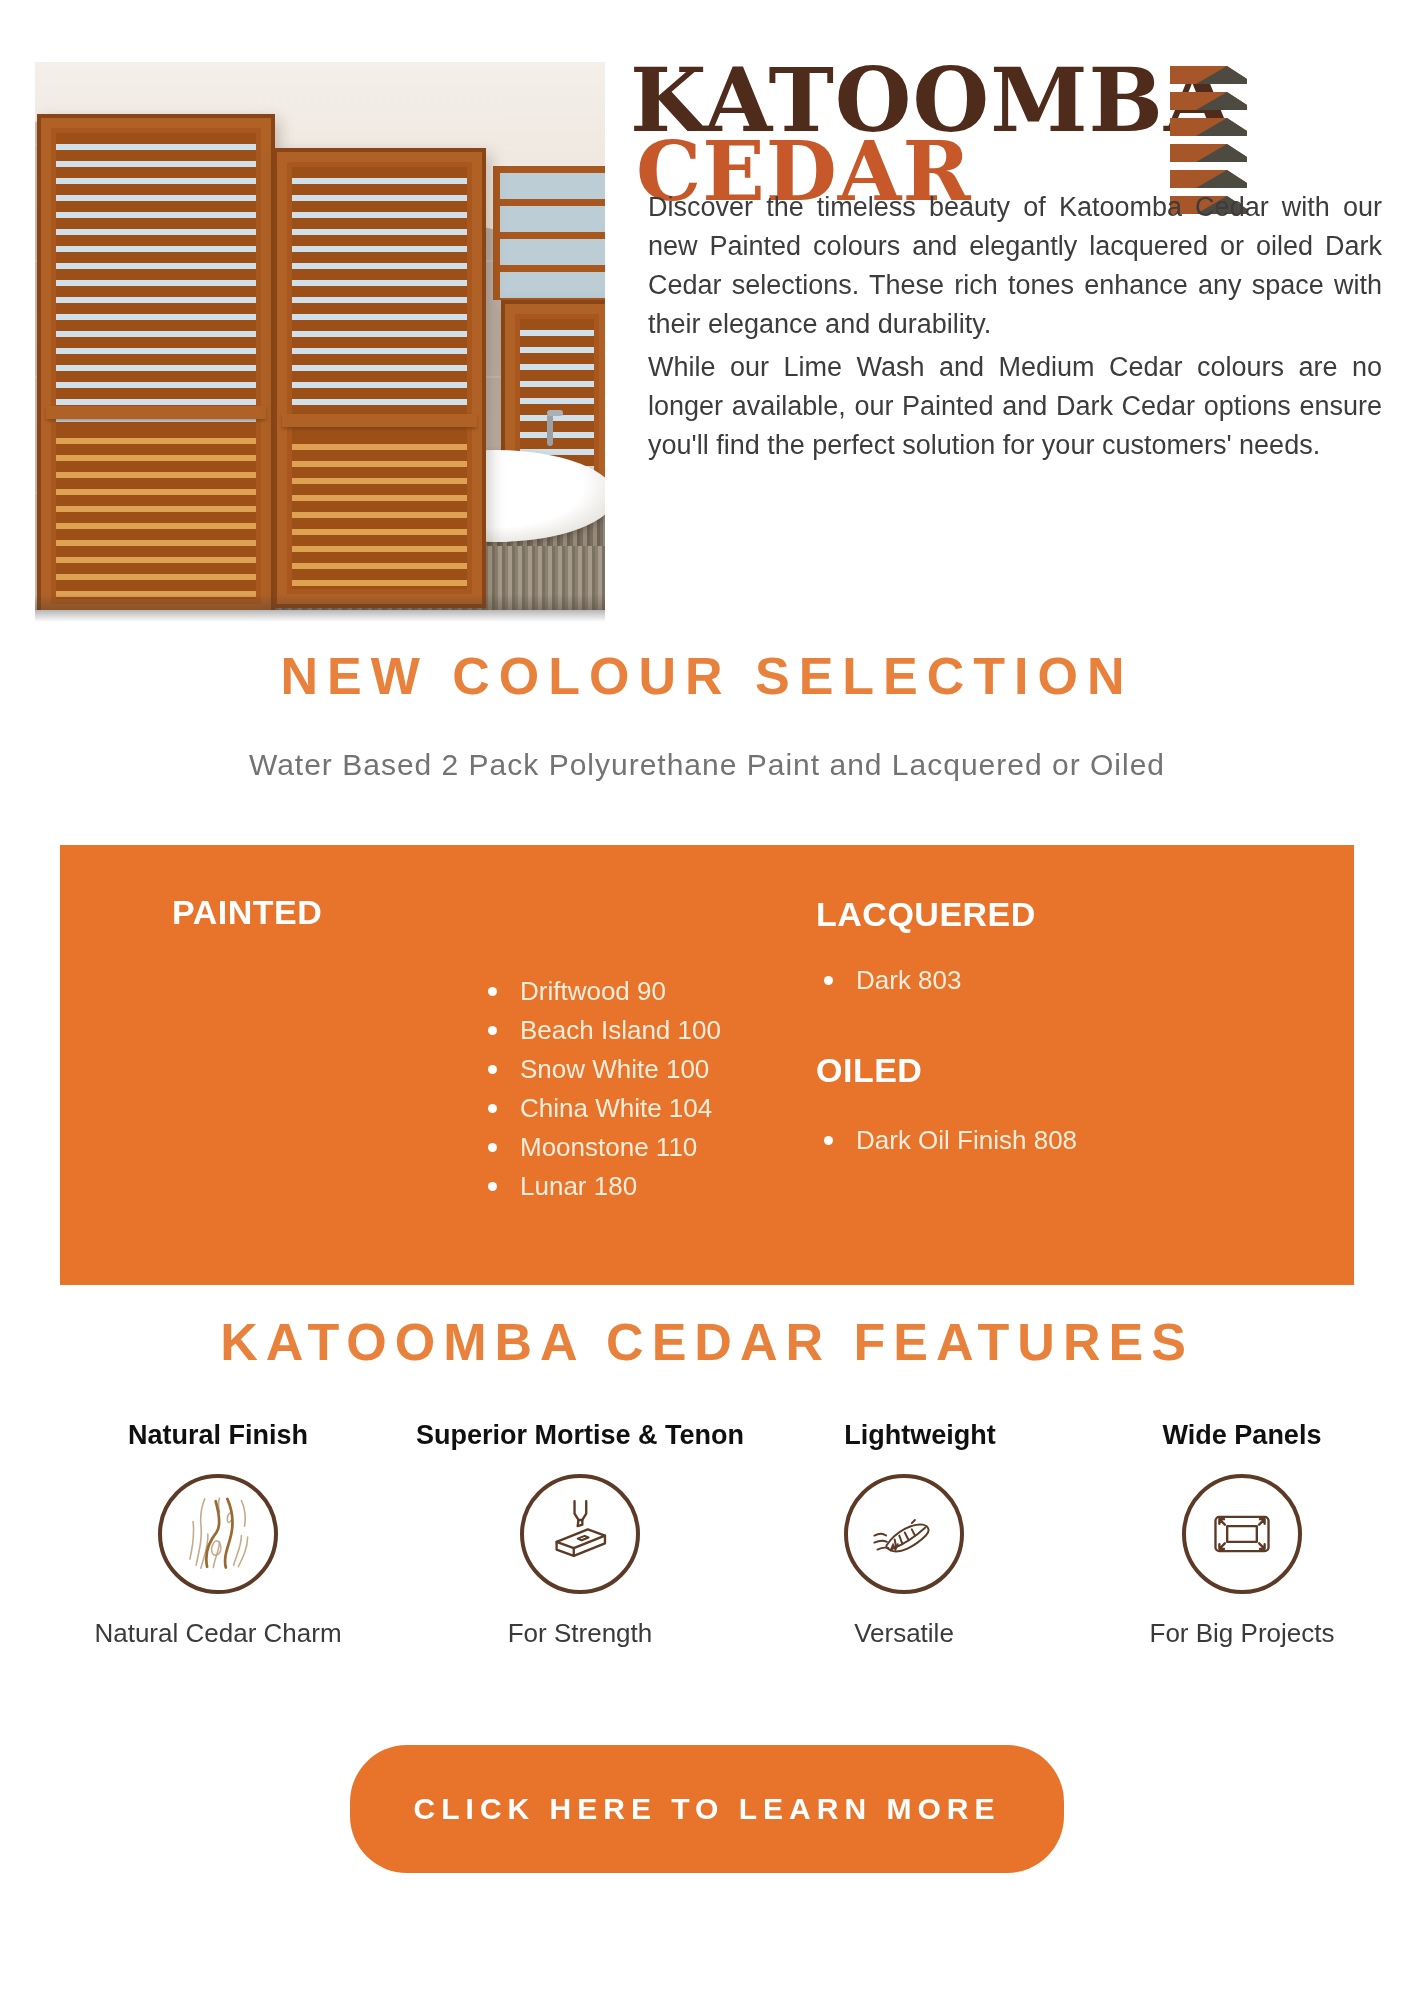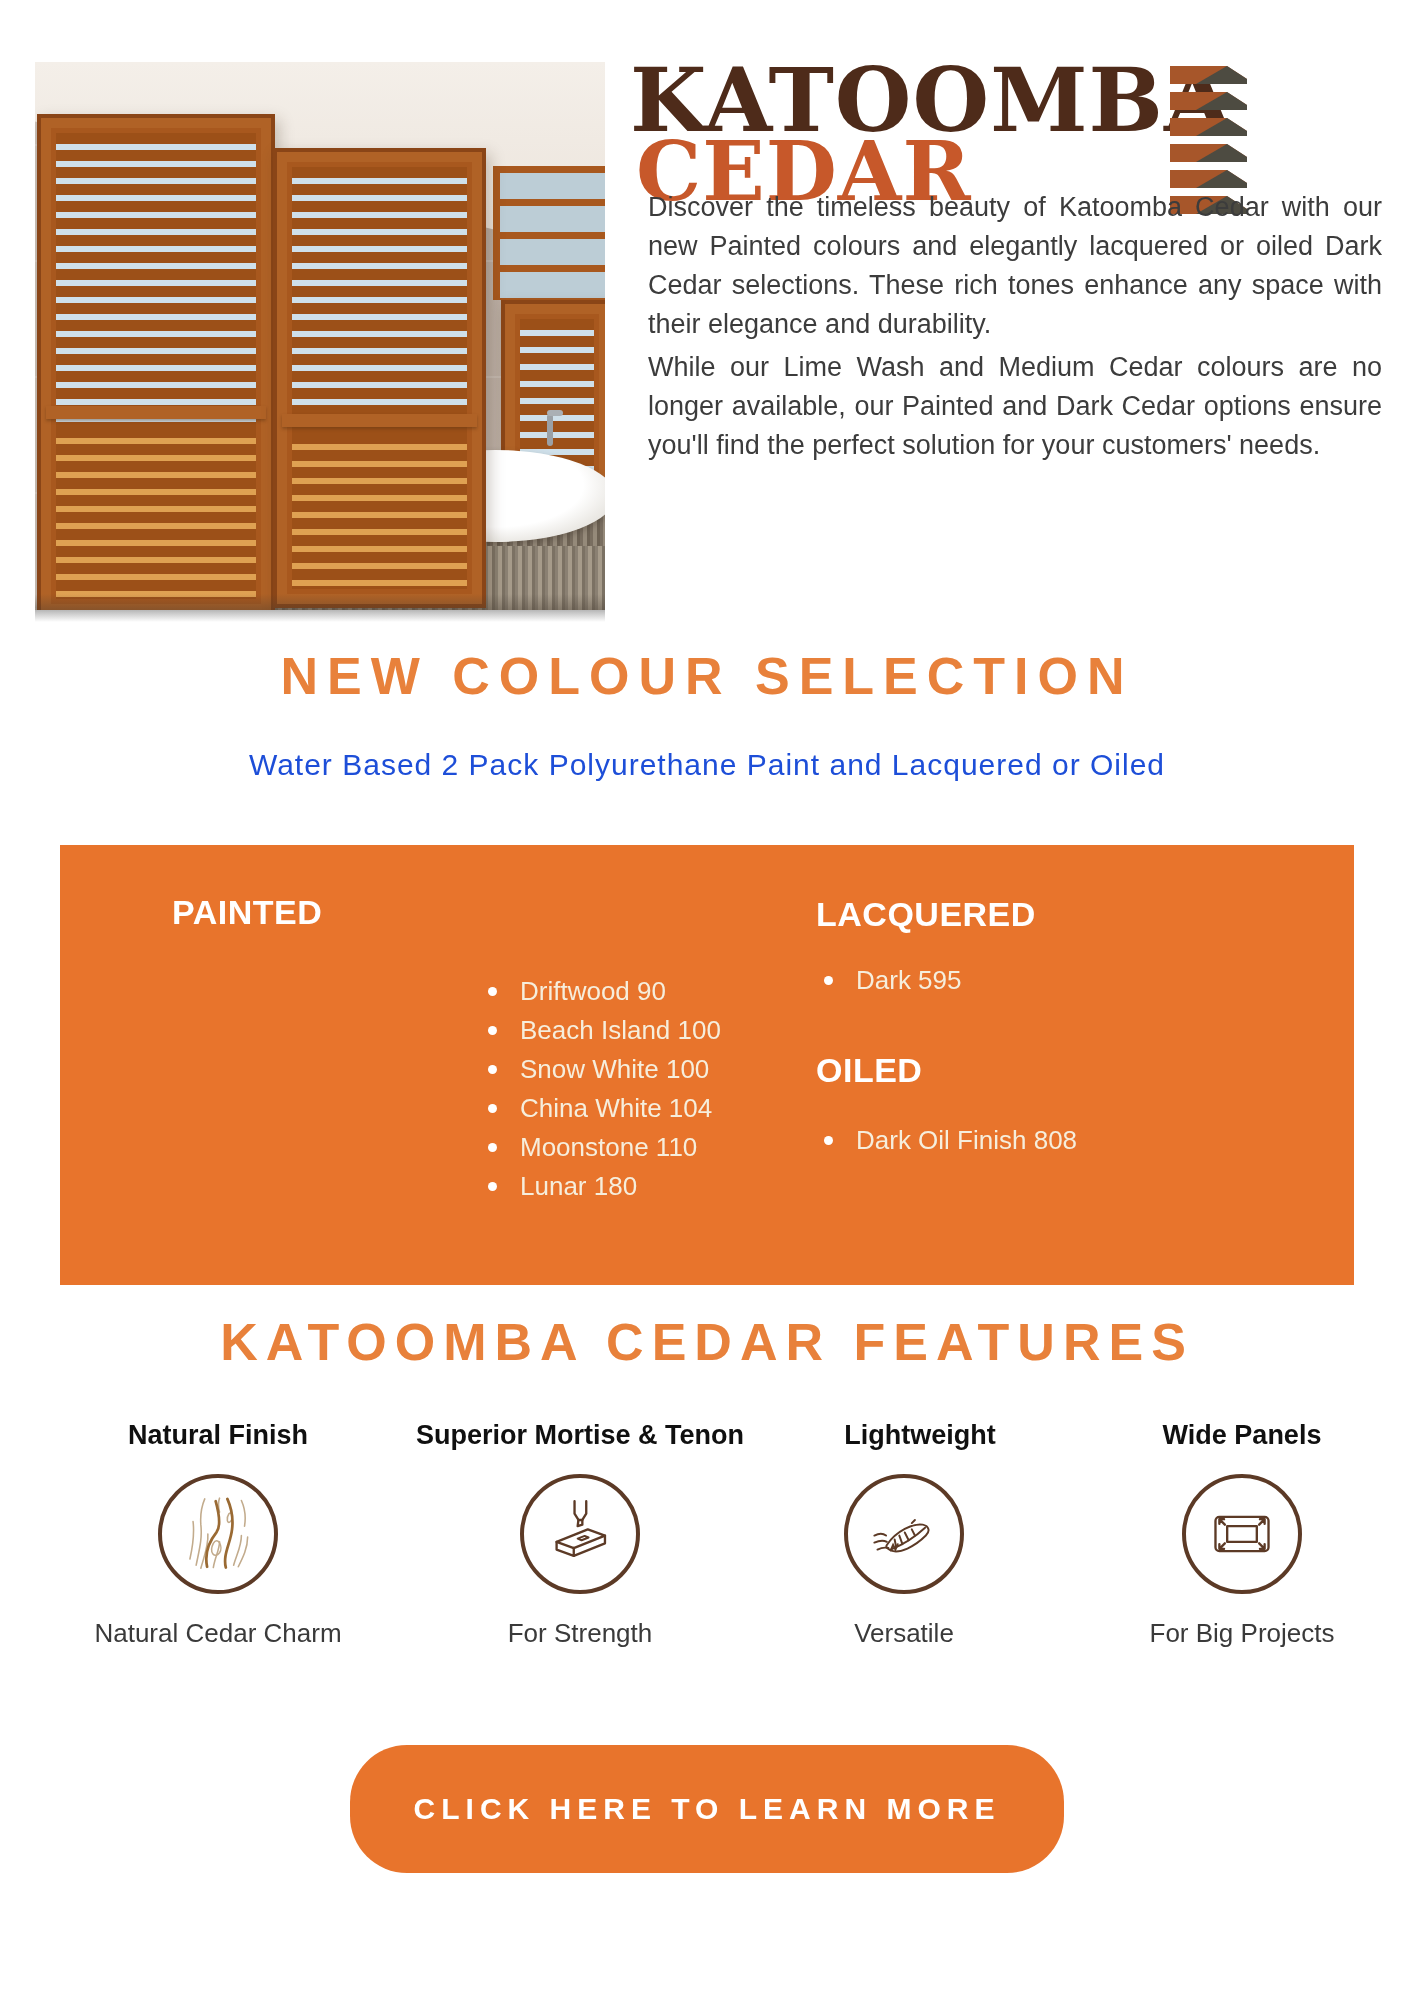--- a/index.html
+++ b/index.html
@@ -63,21 +63,21 @@
   .para{left:648px;width:734px;font-size:27px;line-height:39px;color:#3c3c3c;
     text-align:justify;}
   .para1{top:188px;} .para2{top:348px;}
 
   
   .big-heading{left:0;width:1414px;text-align:center;font-weight:700;color:#E8813B;
     font-size:52px;letter-spacing:9px;}
   .heading-colour{top:646px;}
   .heading-features{top:1312px;letter-spacing:8px;}
   .subheading{left:0;width:1414px;top:748px;text-align:center;font-size:30px;
-    letter-spacing:1px;color:#1d4ed8;}
+    letter-spacing:1px;color:#737373;}
 
   
   .colour-box{left:60px;top:845px;width:1294px;height:440px;background:#E8742C;}
   .cb-title{position:absolute;font-size:34px;font-weight:700;color:#ffffff;letter-spacing:.5px;}
   .painted-title{left:112px;top:48px;}
   .lacquered-title{left:756px;top:50px;}
   .oiled-title{left:756px;top:206px;}
   .clist{position:absolute;margin:0;padding:0;list-style:none;}
   .clist li{position:relative;padding-left:40px;line-height:39px;font-size:26px;color:#F6EEDC;white-space:nowrap;}
   .clist li::before{content:"";position:absolute;left:8px;top:15px;width:9px;height:9px;border-radius:50%;background:#ffffff;}
@@ -178,21 +178,21 @@
     <li>Driftwood 90</li>
     <li>Beach Island 100</li>
     <li>Snow White 100</li>
     <li>China White 104</li>
     <li>Moonstone 110</li>
     <li>Lunar 180</li>
   </ul>
 
   <div class="cb-title lacquered-title">LACQUERED</div>
   <ul class="clist list-lac">
-    <li>Dark 595</li>
+    <li>Dark 803</li>
   </ul>
 
   <div class="cb-title oiled-title">OILED</div>
   <ul class="clist list-oil">
     <li>Dark Oil Finish 808</li>
   </ul>
 </div>
 
 <div class="abs big-heading heading-features">KATOOMBA CEDAR FEATURES</div>
 

